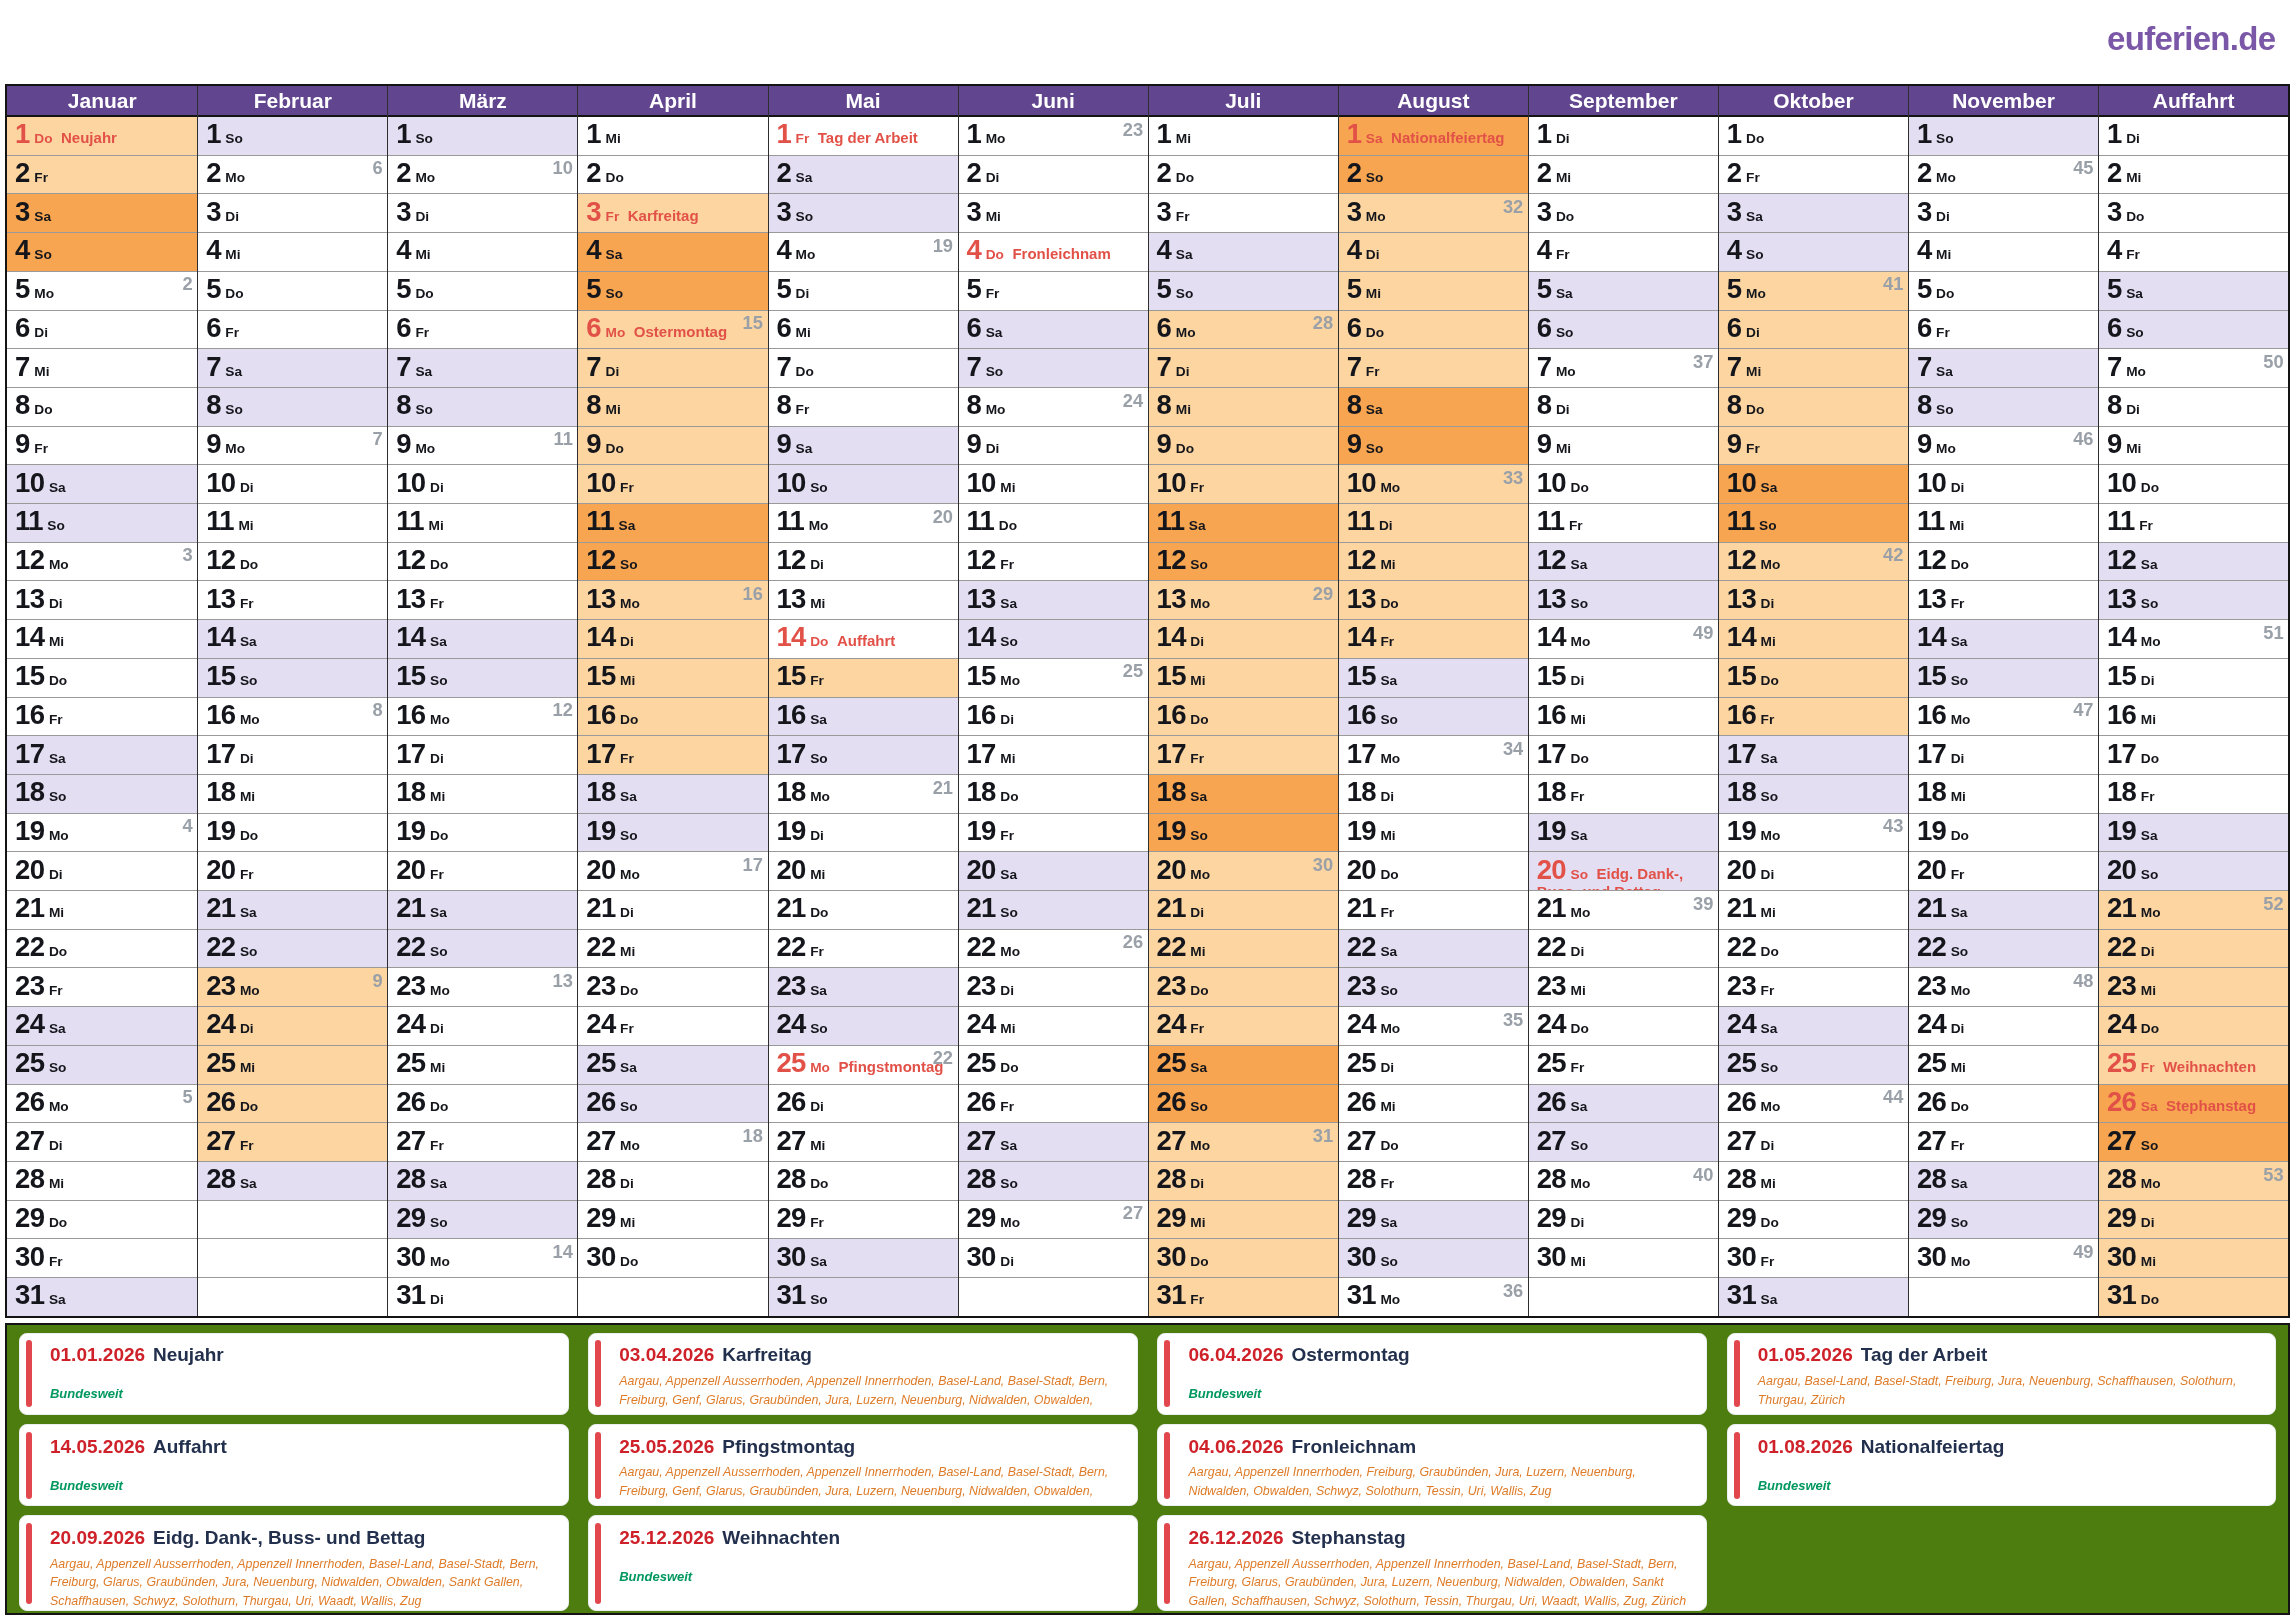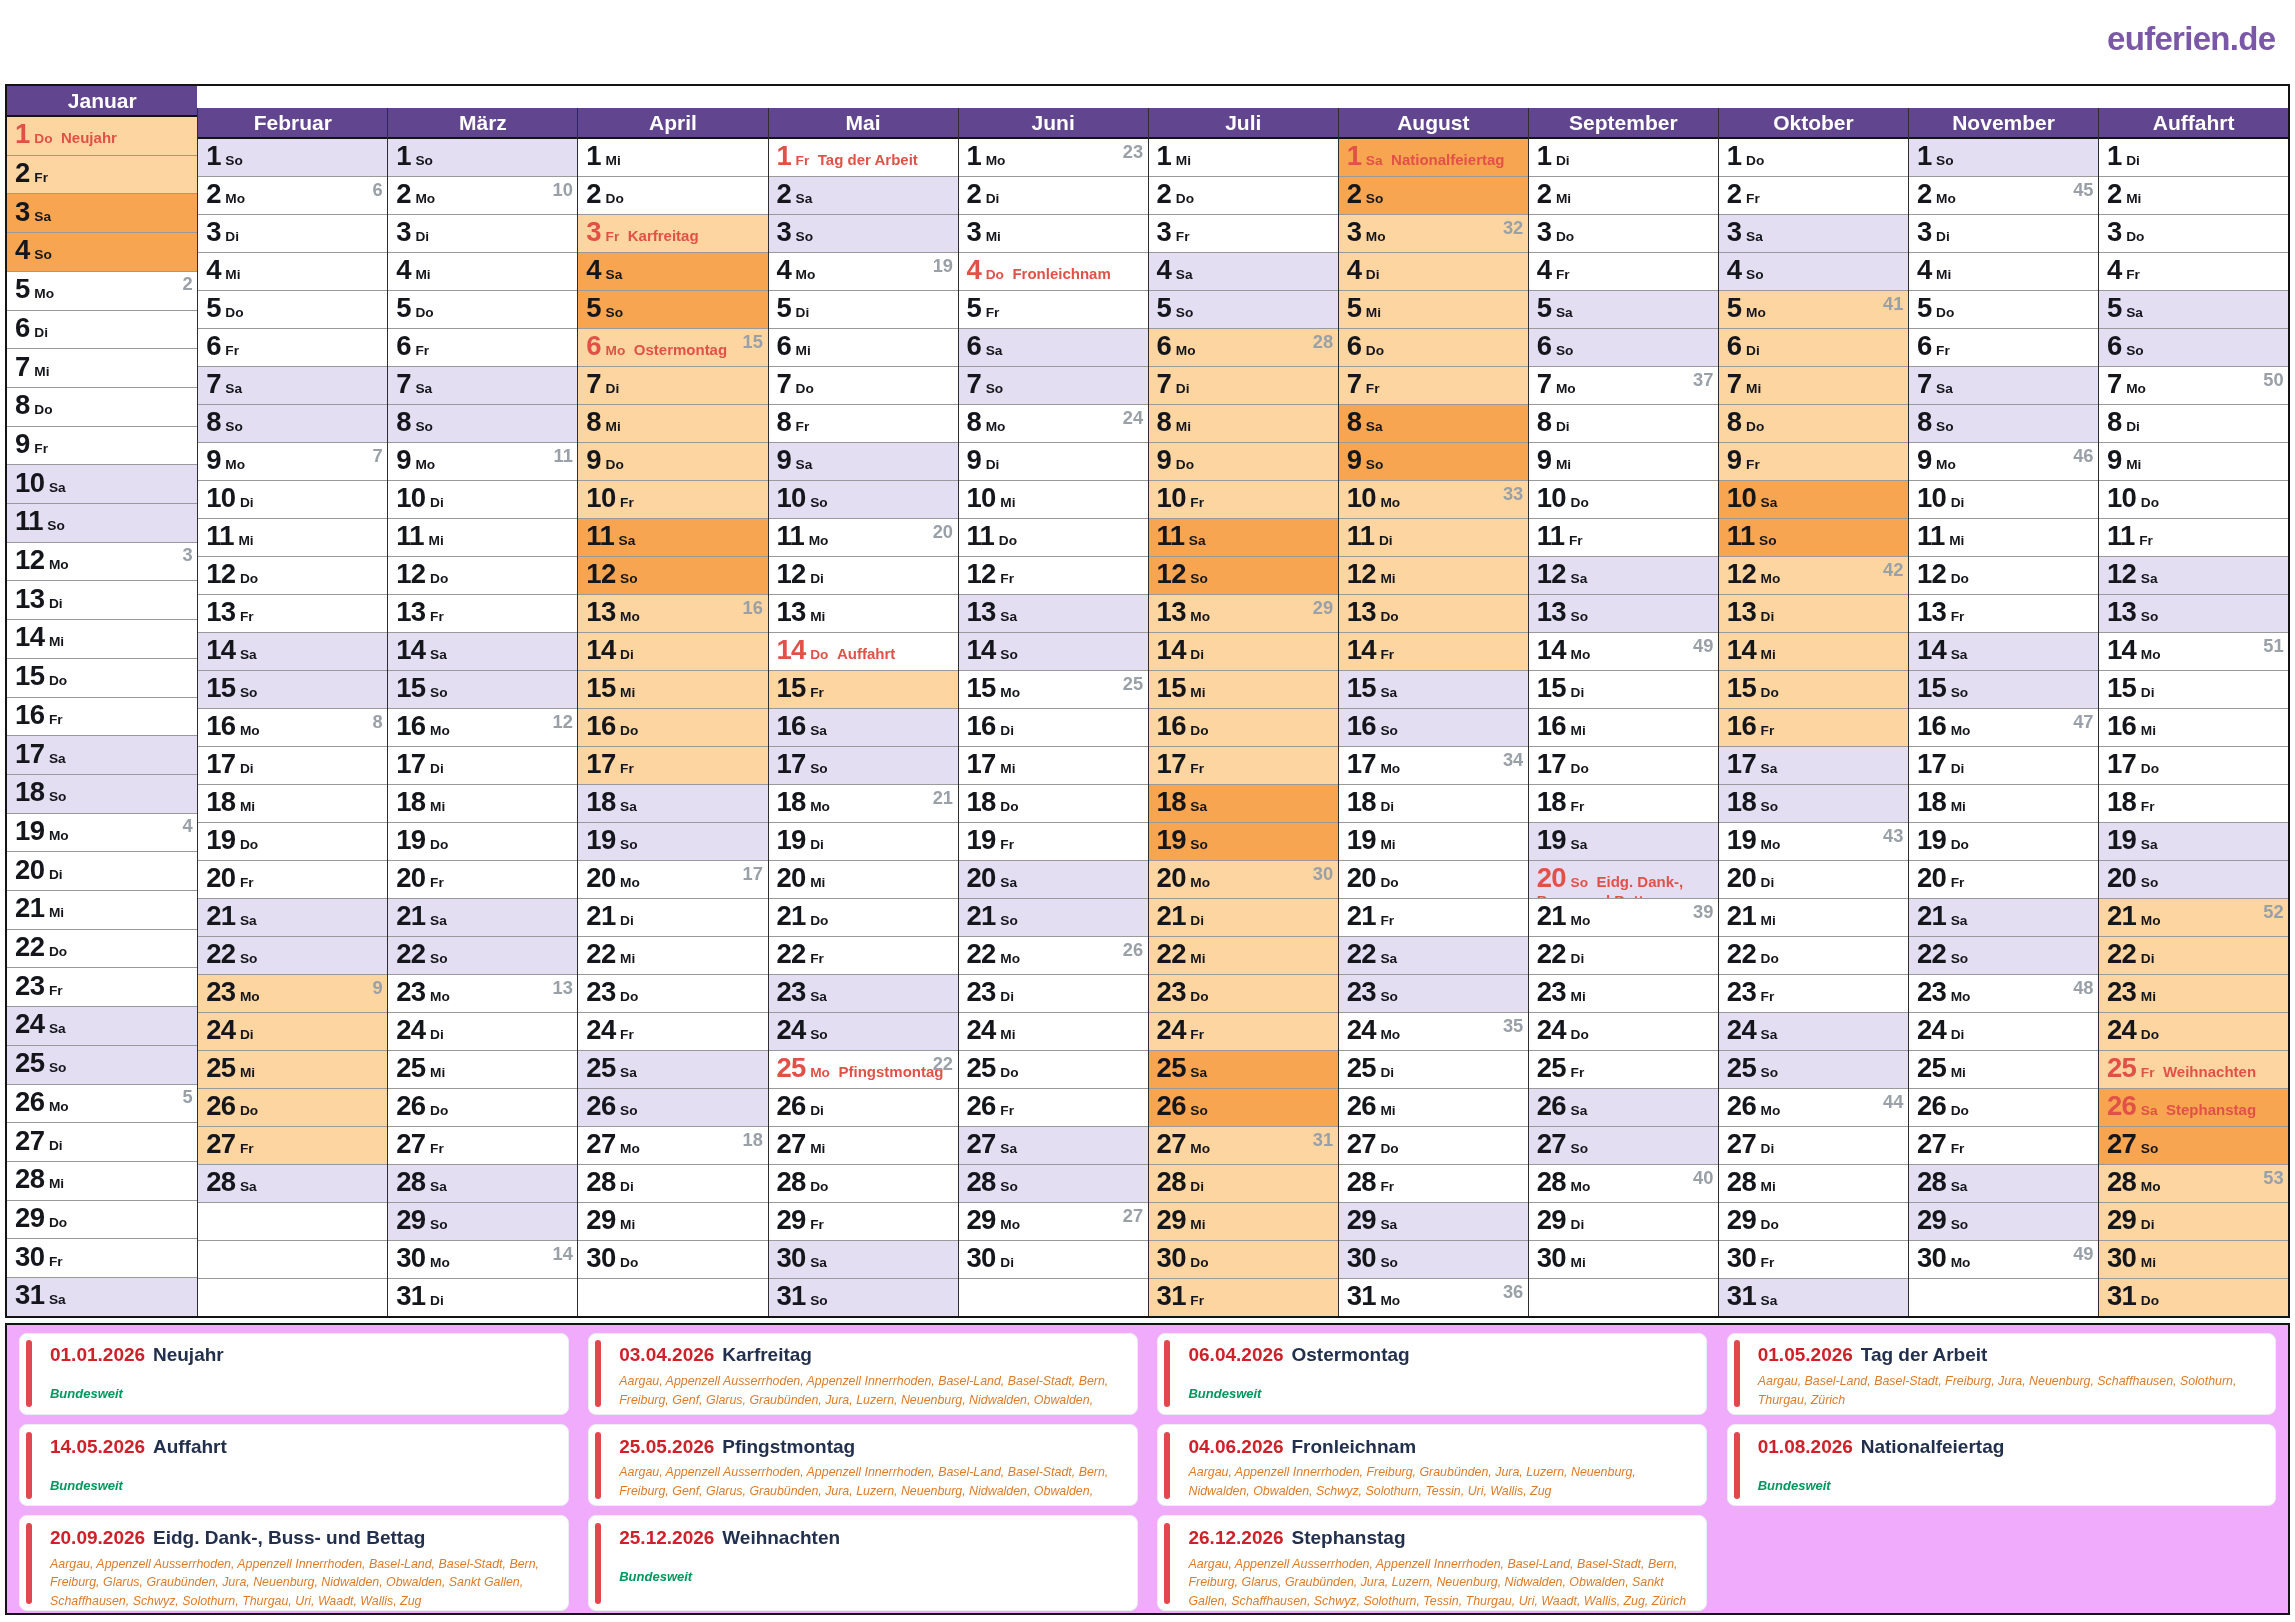--- a/index.html
+++ b/index.html
@@ -10,41 +10,41 @@
   .page-title{position:absolute;left:18.3px;top:1.3px;font-size:47px;font-weight:bold;
               color:#000;letter-spacing:-2px;white-space:nowrap;}
   .site-logo{position:absolute;right:19.6px;top:19.6px;font-size:33px;font-weight:bold;
              color:var(--logo-purple);letter-spacing:-0.7px;}
 
   
   .calendar{position:absolute;left:5.2px;top:84px;width:2285px;height:1234px;
             box-sizing:border-box;border:2.6px solid #141414;background:#fff;
             display:grid;grid-template-columns:repeat(12,1fr);}
   .month-col{display:flex;flex-direction:column;min-width:0;}
-  .month-col + .month-col{border-left:1.3px solid #2e2e2e;margin-top:22px;}
+  .month-col + .month-col{border-left:1.3px solid #2e2e2e;}
   .month-header{flex:0 0 29px;background:var(--header-purple);color:#fff;
                 font-size:21px;font-weight:bold;text-align:center;line-height:29px;
                 border-bottom:2px solid #141414;}
   .cell{position:relative;flex:1 1 0;box-sizing:border-box;padding:3.3px 26px 0 7.9px;
         line-height:1.04;min-width:0;overflow:hidden;}
   .cell + .cell{border-top:1.3px solid #9a9a9a;}
   .bg-w{background:#ffffff;}
   .bg-l{background:var(--weekend-lavender);}
   .bg-p{background:var(--school-holiday-peach);}
   .bg-o{background:var(--holiday-orange);}
   .dn{font-size:27.5px;font-weight:bold;color:#15161c;letter-spacing:-0.7px;}
   .wd{font-size:13.7px;font-weight:bold;color:#15161c;margin-left:4.6px;}
   .hn{font-size:15px;font-weight:bold;margin-left:8.5px;}
   .cell.hol .dn,.cell.hol .wd,.cell.hol .hn{color:var(--holiday-red);}
   .wk{position:absolute;top:2.6px;right:4.6px;font-size:18.3px;font-weight:600;
       color:var(--week-number-gray);}
 
   
   .legend{position:absolute;left:5.2px;top:1323px;width:2285px;height:292px;
-          box-sizing:border-box;border:2.6px solid #141414;background:#f0abfc;
+          box-sizing:border-box;border:2.6px solid #141414;background:#4d7c0f;
           padding:7.9px 11.8px;display:grid;grid-template-columns:repeat(4,1fr);
           grid-template-rows:82px 82px 96px;gap:9.2px 19.6px;}
   .entry{position:relative;background:#fff;border:0.7px solid #eceff2;border-radius:7.9px;
          padding:10.5px 14.4px 5.2px 30px;box-sizing:border-box;overflow:hidden;}
   .entry .bar{position:absolute;left:5.9px;top:6.5px;bottom:6.5px;width:5.9px;
               border-radius:5.2px;background:var(--legend-bar-red);}
   .edate{font-size:19px;font-weight:bold;color:var(--legend-date-red);}
   .ename{font-size:19px;font-weight:bold;color:var(--legend-name-navy);margin-left:7.9px;}
   .escope{margin-top:20px;font-size:13px;font-weight:bold;font-style:italic;
           color:var(--bundesweit-green);}

